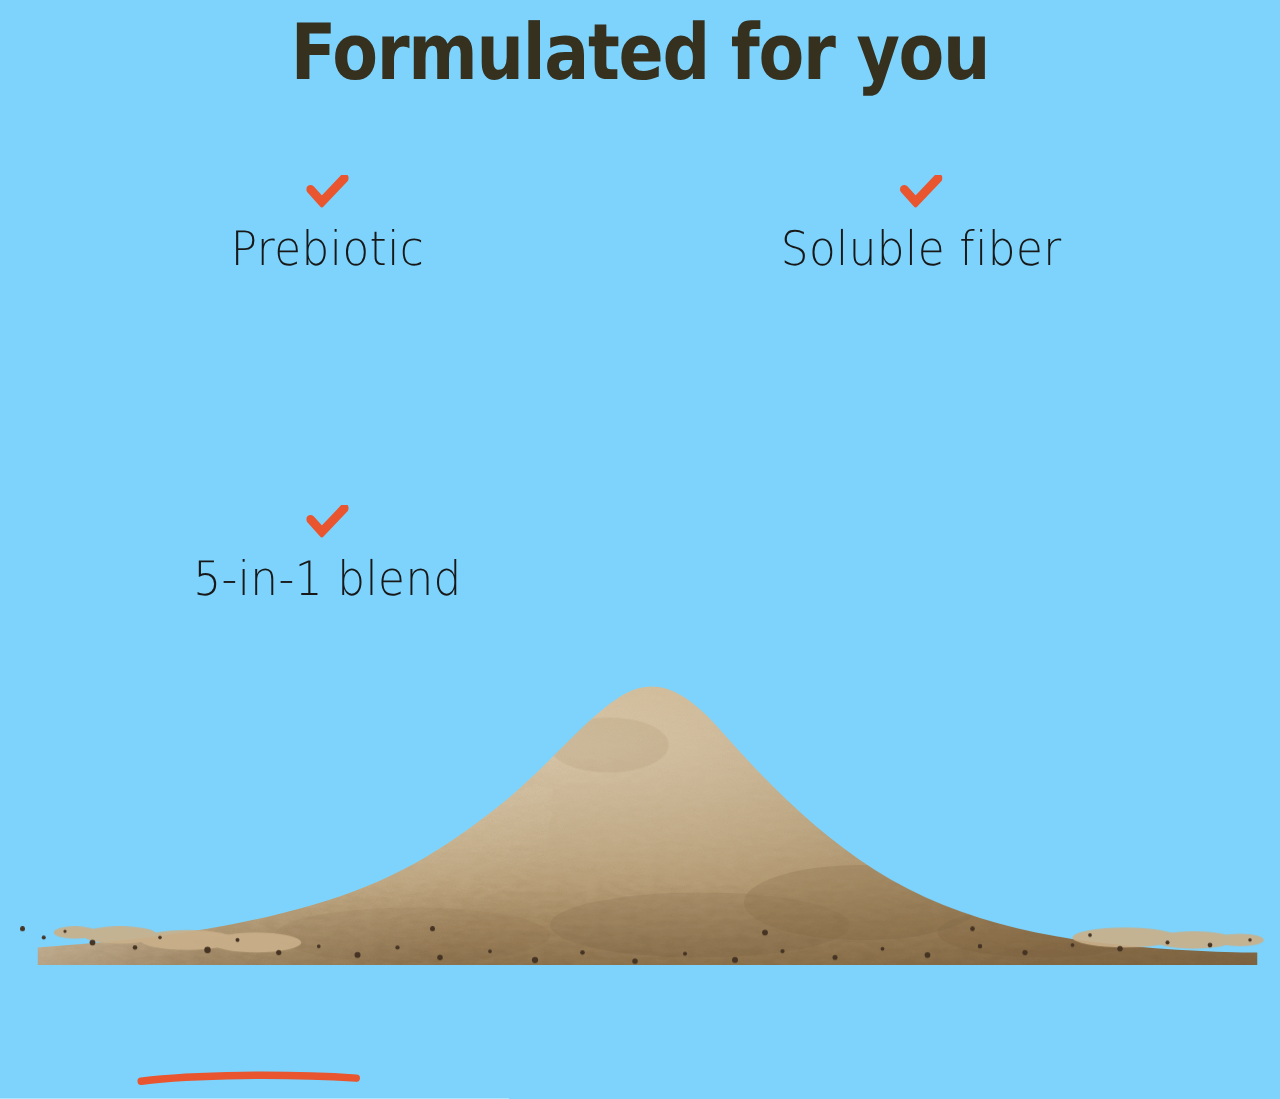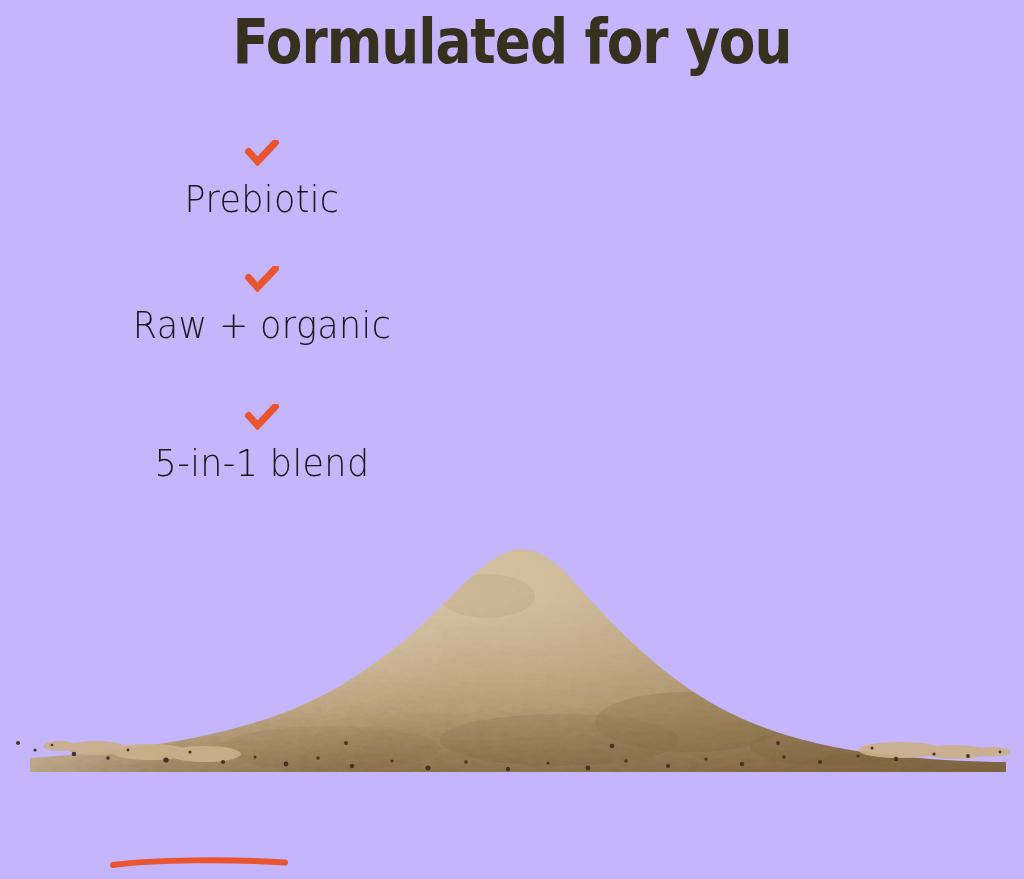--- a/index.html
+++ b/index.html
@@ -14,21 +14,21 @@
     overflow: hidden;
     font-family: "Liberation Sans", sans-serif;
     background: #ffffff;
   }
 
   #page {
     position: absolute;
     left: 0; top: 0;
     width: 1024px;
     height: 879px;
-    background: #c4b5fd;
+    background: #7dd3fc;
   }
 
   
   .headline {
     position: absolute;
     left: 0;
     top: 6px;
     width: 1024px;
     text-align: center;
     font-family: "DejaVu Sans", sans-serif;
@@ -145,38 +145,38 @@
 
     <div class="feature col-left row-0">
       <span class="check-wrap">
         <svg class="check-icon" viewBox="0 0 34 26" aria-hidden="true">
           <path d="M3.5 11.5 L12.5 21.5 L30.5 2.5" fill="none" stroke="#E8552F" stroke-width="7" stroke-linecap="round" stroke-linejoin="miter"></path>
         </svg>
       </span>
       <span class="feature-label">Prebiotic</span>
     </div>
 
-    <div class="feature col-left row-1">
-      <span class="check-wrap">
-        <svg class="check-icon" viewBox="0 0 34 26" aria-hidden="true">
-          <path d="M3.5 11.5 L12.5 21.5 L30.5 2.5" fill="none" stroke="#E8552F" stroke-width="7" stroke-linecap="round" stroke-linejoin="miter"></path>
-        </svg>
-      </span>
-      <span class="feature-label">Raw + organic</span>
-    </div>
 
     <div class="feature col-left row-2">
       <span class="check-wrap">
         <svg class="check-icon" viewBox="0 0 34 26" aria-hidden="true">
           <path d="M3.5 11.5 L12.5 21.5 L30.5 2.5" fill="none" stroke="#E8552F" stroke-width="7" stroke-linecap="round" stroke-linejoin="miter"></path>
         </svg>
       </span>
       <span class="feature-label">5-in-1 blend</span>
     </div>
 
+    <div class="feature col-right row-0">
+      <span class="check-wrap">
+        <svg class="check-icon" viewBox="0 0 34 26" aria-hidden="true">
+          <path d="M3.5 11.5 L12.5 21.5 L30.5 2.5" fill="none" stroke="#E8552F" stroke-width="7" stroke-linecap="round" stroke-linejoin="miter"></path>
+        </svg>
+      </span>
+      <span class="feature-label">Soluble fiber</span>
+    </div>
 
 
   </div>
 
   <div class="pile-stage">
     <svg class="pile-svg" viewBox="0 0 1024 300" preserveAspectRatio="none" aria-hidden="true">
       <defs>
 
         <filter id="grain" x="-10%" y="-10%" width="120%" height="120%">
           <feTurbulence type="fractalNoise" baseFrequency="0.62" numOctaves="5" seed="7" result="n"></feTurbulence>

